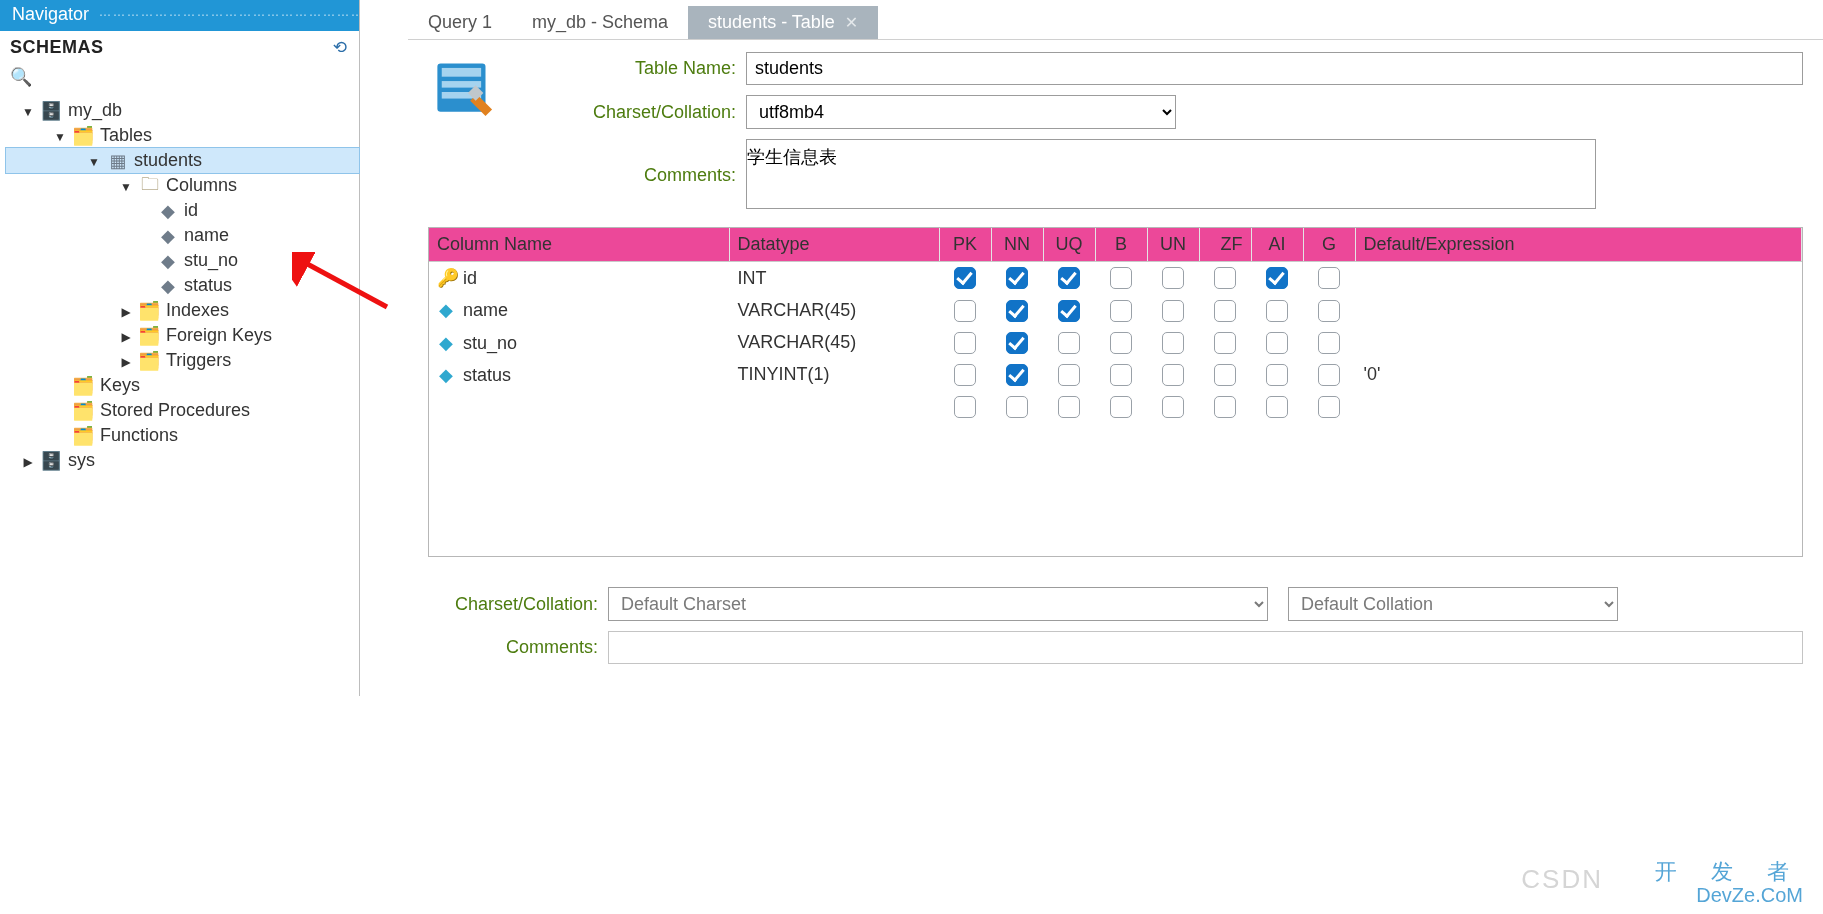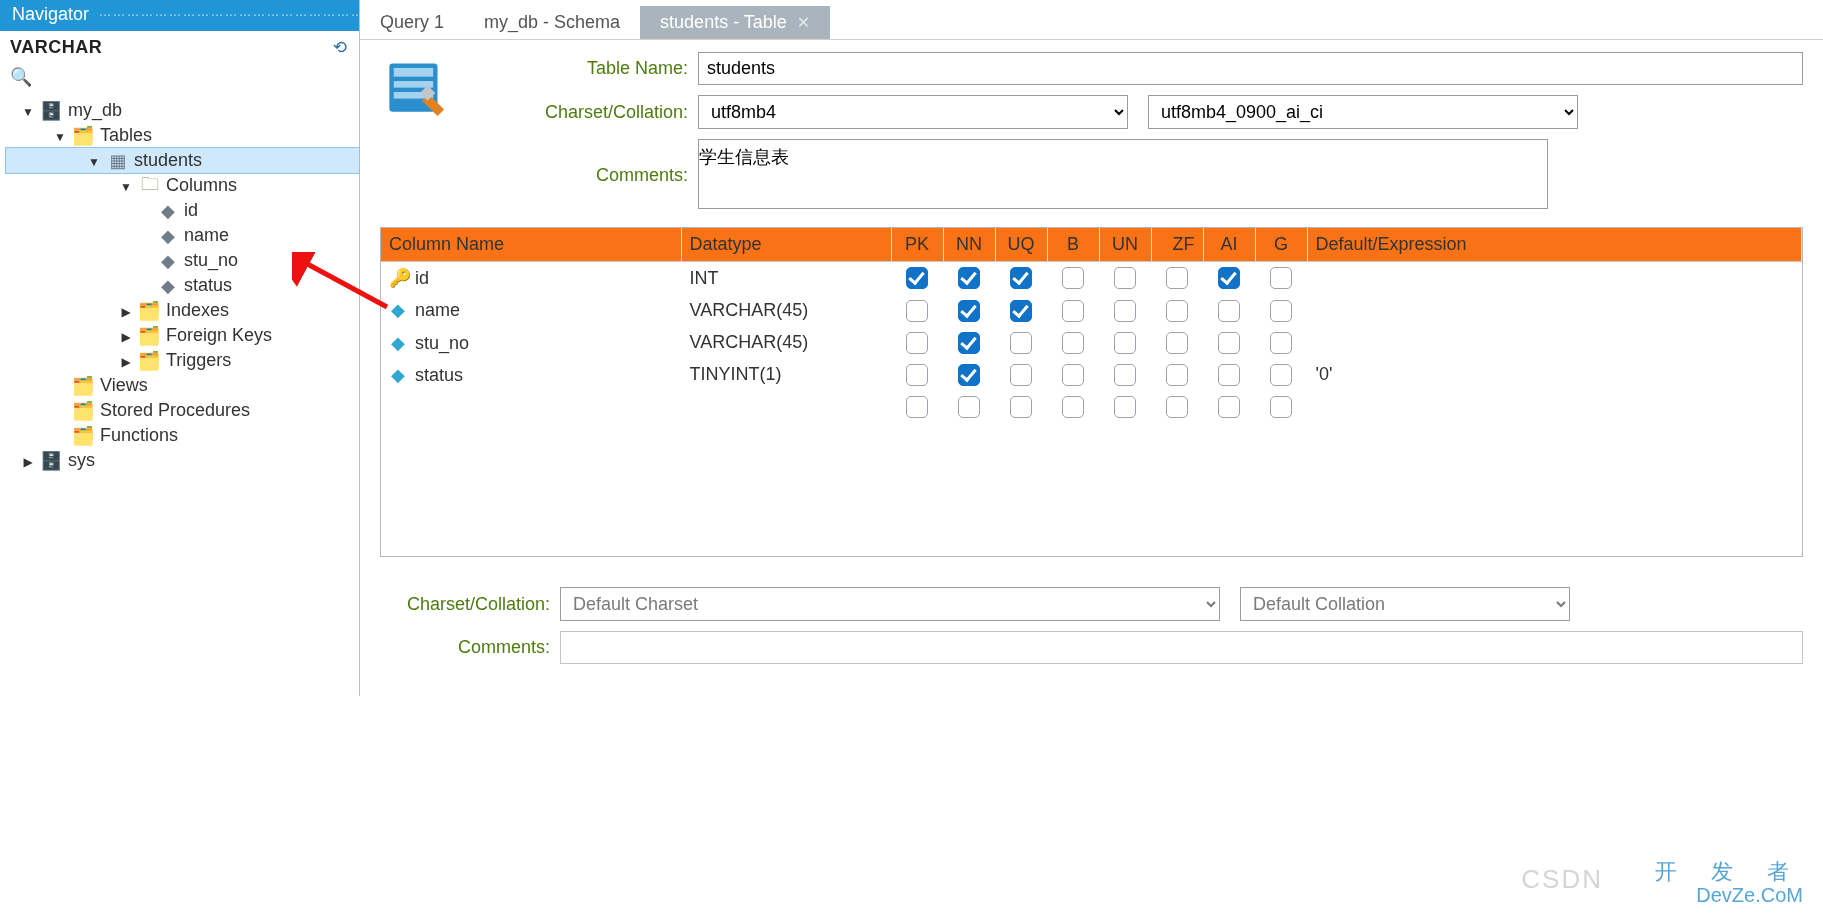--- a/index.html
+++ b/index.html
@@ -1,17 +1,17 @@
 <!DOCTYPE html>
 <html><head>
 <meta charset="utf-8">
 <style>
   * { box-sizing: border-box; margin: 0; padding: 0; }
   body { font-family: "Segoe UI", Tahoma, Arial, sans-serif; font-size: 17px; color: #333; background: #fff; overflow: hidden; }
-  .app { display: flex; width: 1823px; height: 696px; }
+  .app { display: flex; width: 1823px; height: 696px; gap: 48px; }
 
   
   .sidebar { width: 360px; border-right: 1px solid #bdbdbd; display: flex; flex-direction: column; background:#fff; }
   .nav-header { background: #2196d6; color: #fff; padding: 4px 12px 6px 12px; font-size: 18px; display: flex; align-items: center; gap:6px; }
   .nav-header .dots{ letter-spacing:2px; opacity:.65; font-size:12px; margin-left:4px;}
   .schemas-row { display:flex; align-items:center; justify-content:space-between; padding:6px 12px 4px 10px; }
   .schemas-row h3{ font-size:18px; font-weight:700; color:#222; letter-spacing:0.5px;}
   .refresh-icon { color:#2a6da8; cursor:pointer; }
   .filter-row { display:flex; align-items:center; gap:8px; padding:4px 10px 8px 10px; }
   .filter-row .search-glyph{ color:#888; font-size:18px;}
@@ -50,21 +50,21 @@
   .form-row .lbl{ width:210px; text-align:right; font-size:18px; color:#4d7c0f;}
   .form-row input.txt{ flex:1; border:1px solid #9c9c9c; padding:5px 8px; font-size:18px;}
   .form-row select{ border:1px solid #9c9c9c; padding:5px 8px; font-size:18px; background:#fff;}
   .sel-charset{ width:430px;}
   .sel-coll{ width:430px; margin-left:10px;}
   .form-row .comments{ width:850px; height:70px; border:1px solid #9c9c9c; padding:5px 0; font-size:18px; resize:none;}
 
   
   .col-table-wrap{ border:1px solid #b7b7b7; margin-top:4px; height:330px; overflow:auto; background:#fff; position:relative;}
   table.cols{ width:100%; border-collapse:collapse; font-size:18px;}
-  table.cols th{ text-align:left; font-weight:400; padding:6px 8px; background:#f97316; border-bottom:1px solid #c9c9c9; border-right:1px solid #e4e4e4;}
+  table.cols th{ text-align:left; font-weight:400; padding:6px 8px; background:#ec4899; border-bottom:1px solid #c9c9c9; border-right:1px solid #e4e4e4;}
   table.cols td{ padding:5px 8px; border-right:1px solid transparent; }
   .cbx{ width:22px; height:22px; border:1.5px solid #9aa1a8; border-radius:5px; display:inline-block; vertical-align:middle; cursor:pointer; background:#fff;}
   .cbx.on{ background:#1173c7; border-color:#1173c7; position:relative;}
   .cbx.on::after{ content:""; position:absolute; left:5px; top:1px; width:6px; height:12px; border:solid #fff; border-width:0 3px 3px 0; transform:rotate(40deg);}
   td.flag{ text-align:center; width:52px;}
   td.colname{ width:300px;}
   td.coltype{ width:210px;}
   .rowicon{ display:inline-block; width:18px; text-align:center; margin-right:8px;}
 
   
@@ -87,21 +87,21 @@
 <body>
 
 <div class="app">
 
   <div class="sidebar">
     <div class="nav-header">
       <span>Navigator</span>
       <span class="dots">⋯⋯⋯⋯⋯⋯⋯⋯⋯⋯⋯⋯⋯⋯⋯⋯⋯⋯⋯⋯⋯⋯⋯</span>
     </div>
     <div class="schemas-row">
-      <h3>VARCHAR</h3>
+      <h3>SCHEMAS</h3>
       <span class="refresh-icon">⟲</span>
     </div>
     <div class="filter-row">
       <span class="search-glyph">🔍</span>
     </div>
 
     <div class="tree">
       <div class="tree-item ind-1">
         <span class="arrow down"></span>
         <span class="ic ic-db">🗄️</span>
@@ -149,21 +149,21 @@
         <span class="label">Foreign Keys</span>
       </div>
       <div class="tree-item ind-4">
         <span class="arrow right"></span>
         <span class="ic ic-folder">🗂️</span>
         <span class="label">Triggers</span>
       </div>
       <div class="tree-item ind-2">
         <span class="arrow" style="visibility:hidden"></span>
         <span class="ic ic-folder">🗂️</span>
-        <span class="label">Views</span>
+        <span class="label">Keys</span>
       </div>
       <div class="tree-item ind-2">
         <span class="arrow" style="visibility:hidden"></span>
         <span class="ic ic-folder">🗂️</span>
         <span class="label">Stored Procedures</span>
       </div>
       <div class="tree-item ind-2">
         <span class="arrow" style="visibility:hidden"></span>
         <span class="ic ic-folder">🗂️</span>
         <span class="label">Functions</span>
@@ -205,23 +205,20 @@
         </div>
         <div class="form-grid">
           <div class="form-row">
             <span class="lbl">Table Name:</span>
             <input class="txt" type="text" style="width: 850px;" value="students">
           </div>
           <div class="form-row">
             <span class="lbl">Charset/Collation:</span>
             <select class="sel-charset">
               <option>utf8mb4</option>
-            </select>
-            <select class="sel-coll">
-              <option>utf8mb4_0900_ai_ci</option>
             </select>
           </div>
           <div class="form-row" style="align-items:flex-start">
             <span class="lbl" style="padding-top:26px">Comments:</span>
             <textarea class="comments" style="">学生信息表</textarea>
           </div>
         </div>
       </div>
 
       <div class="col-table-wrap">

